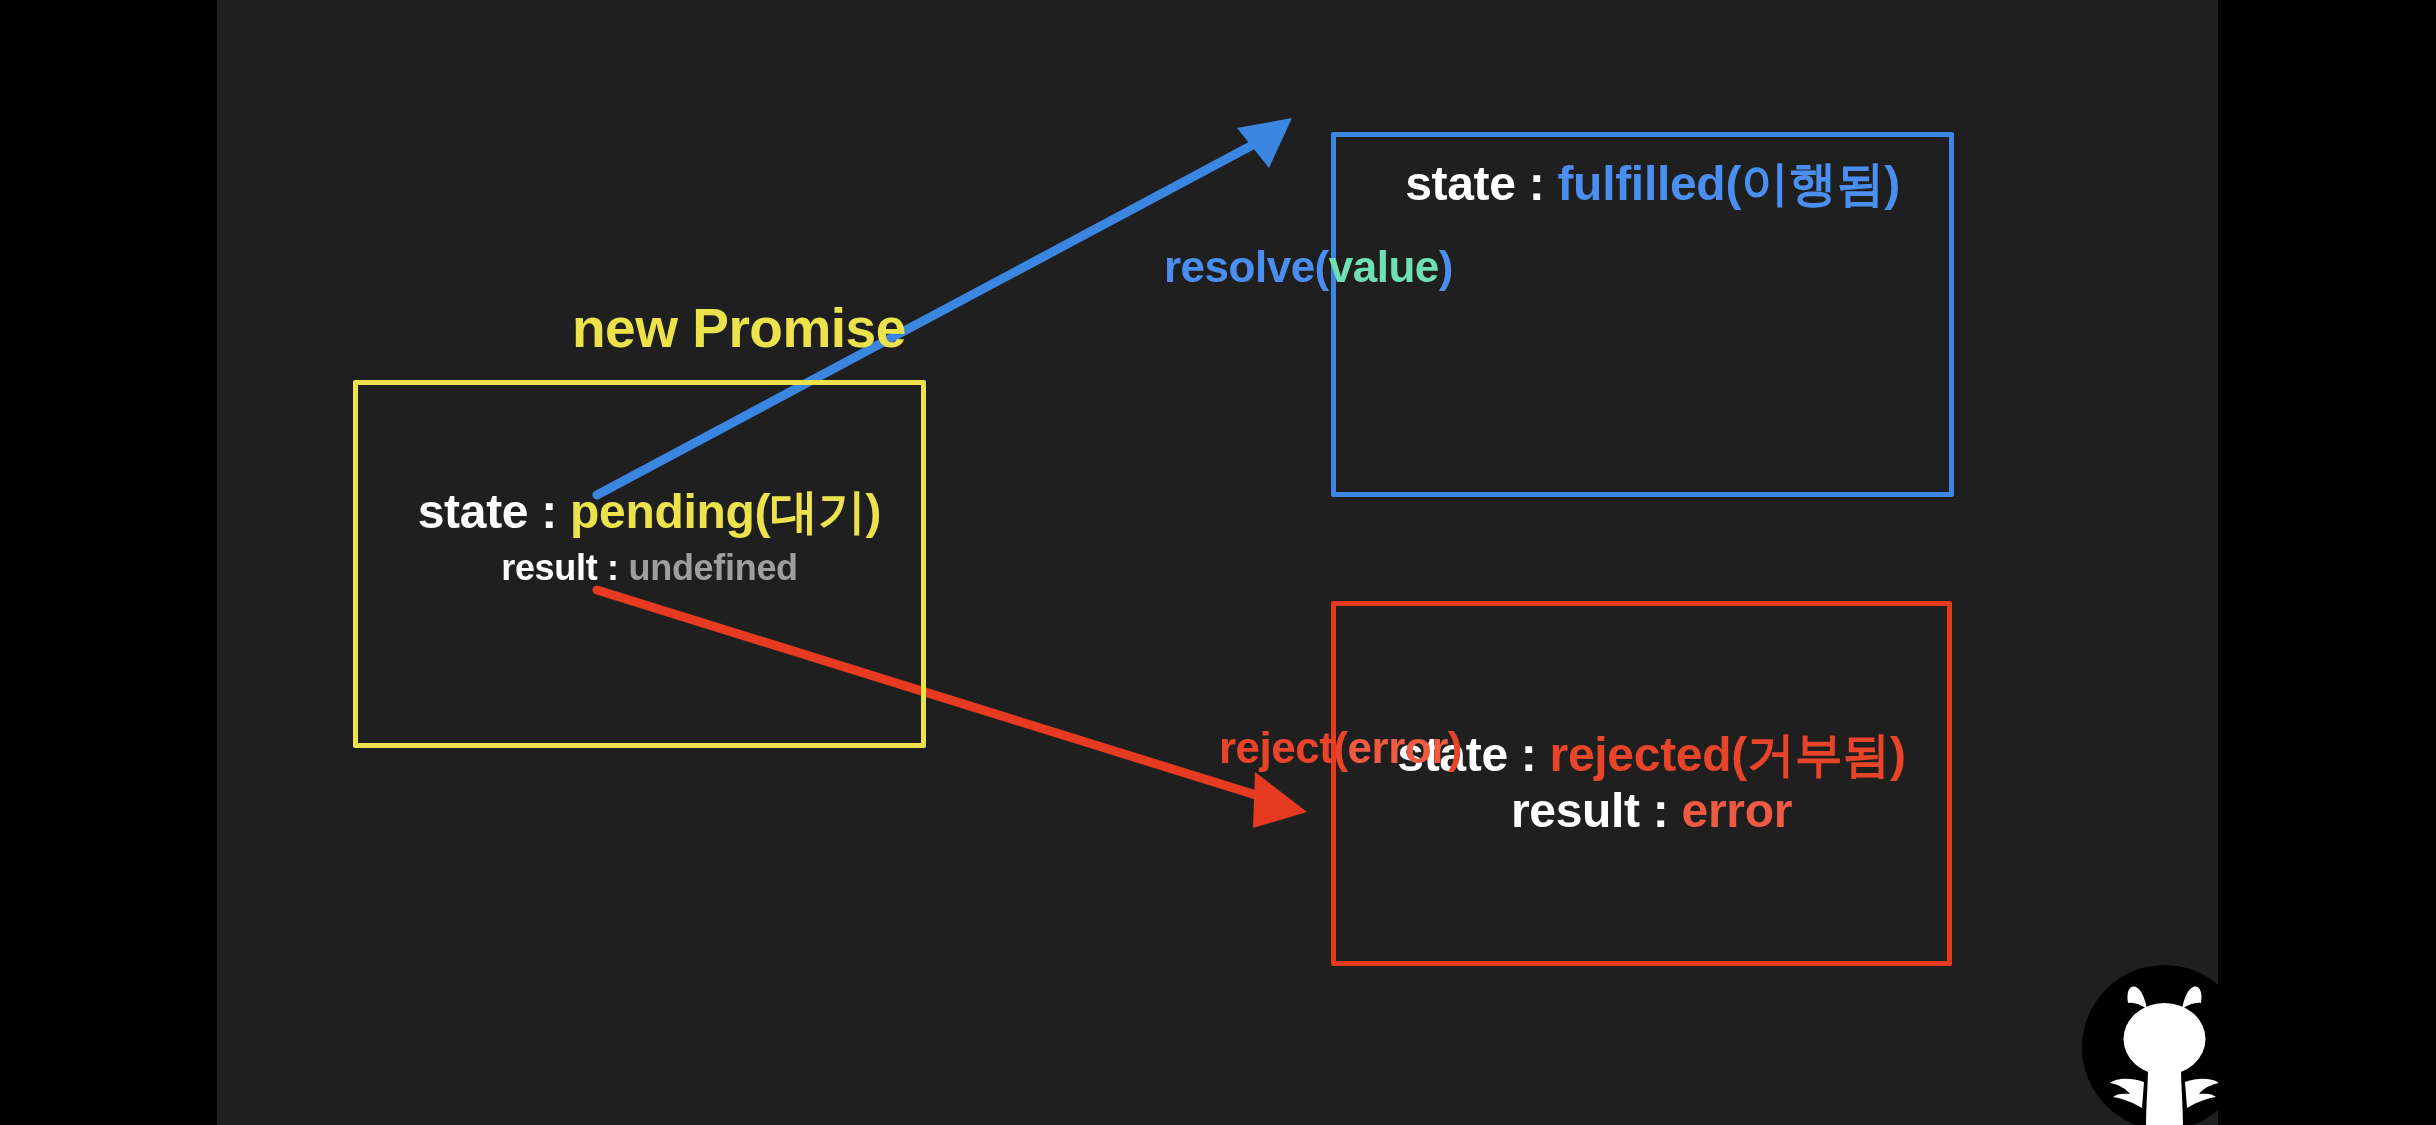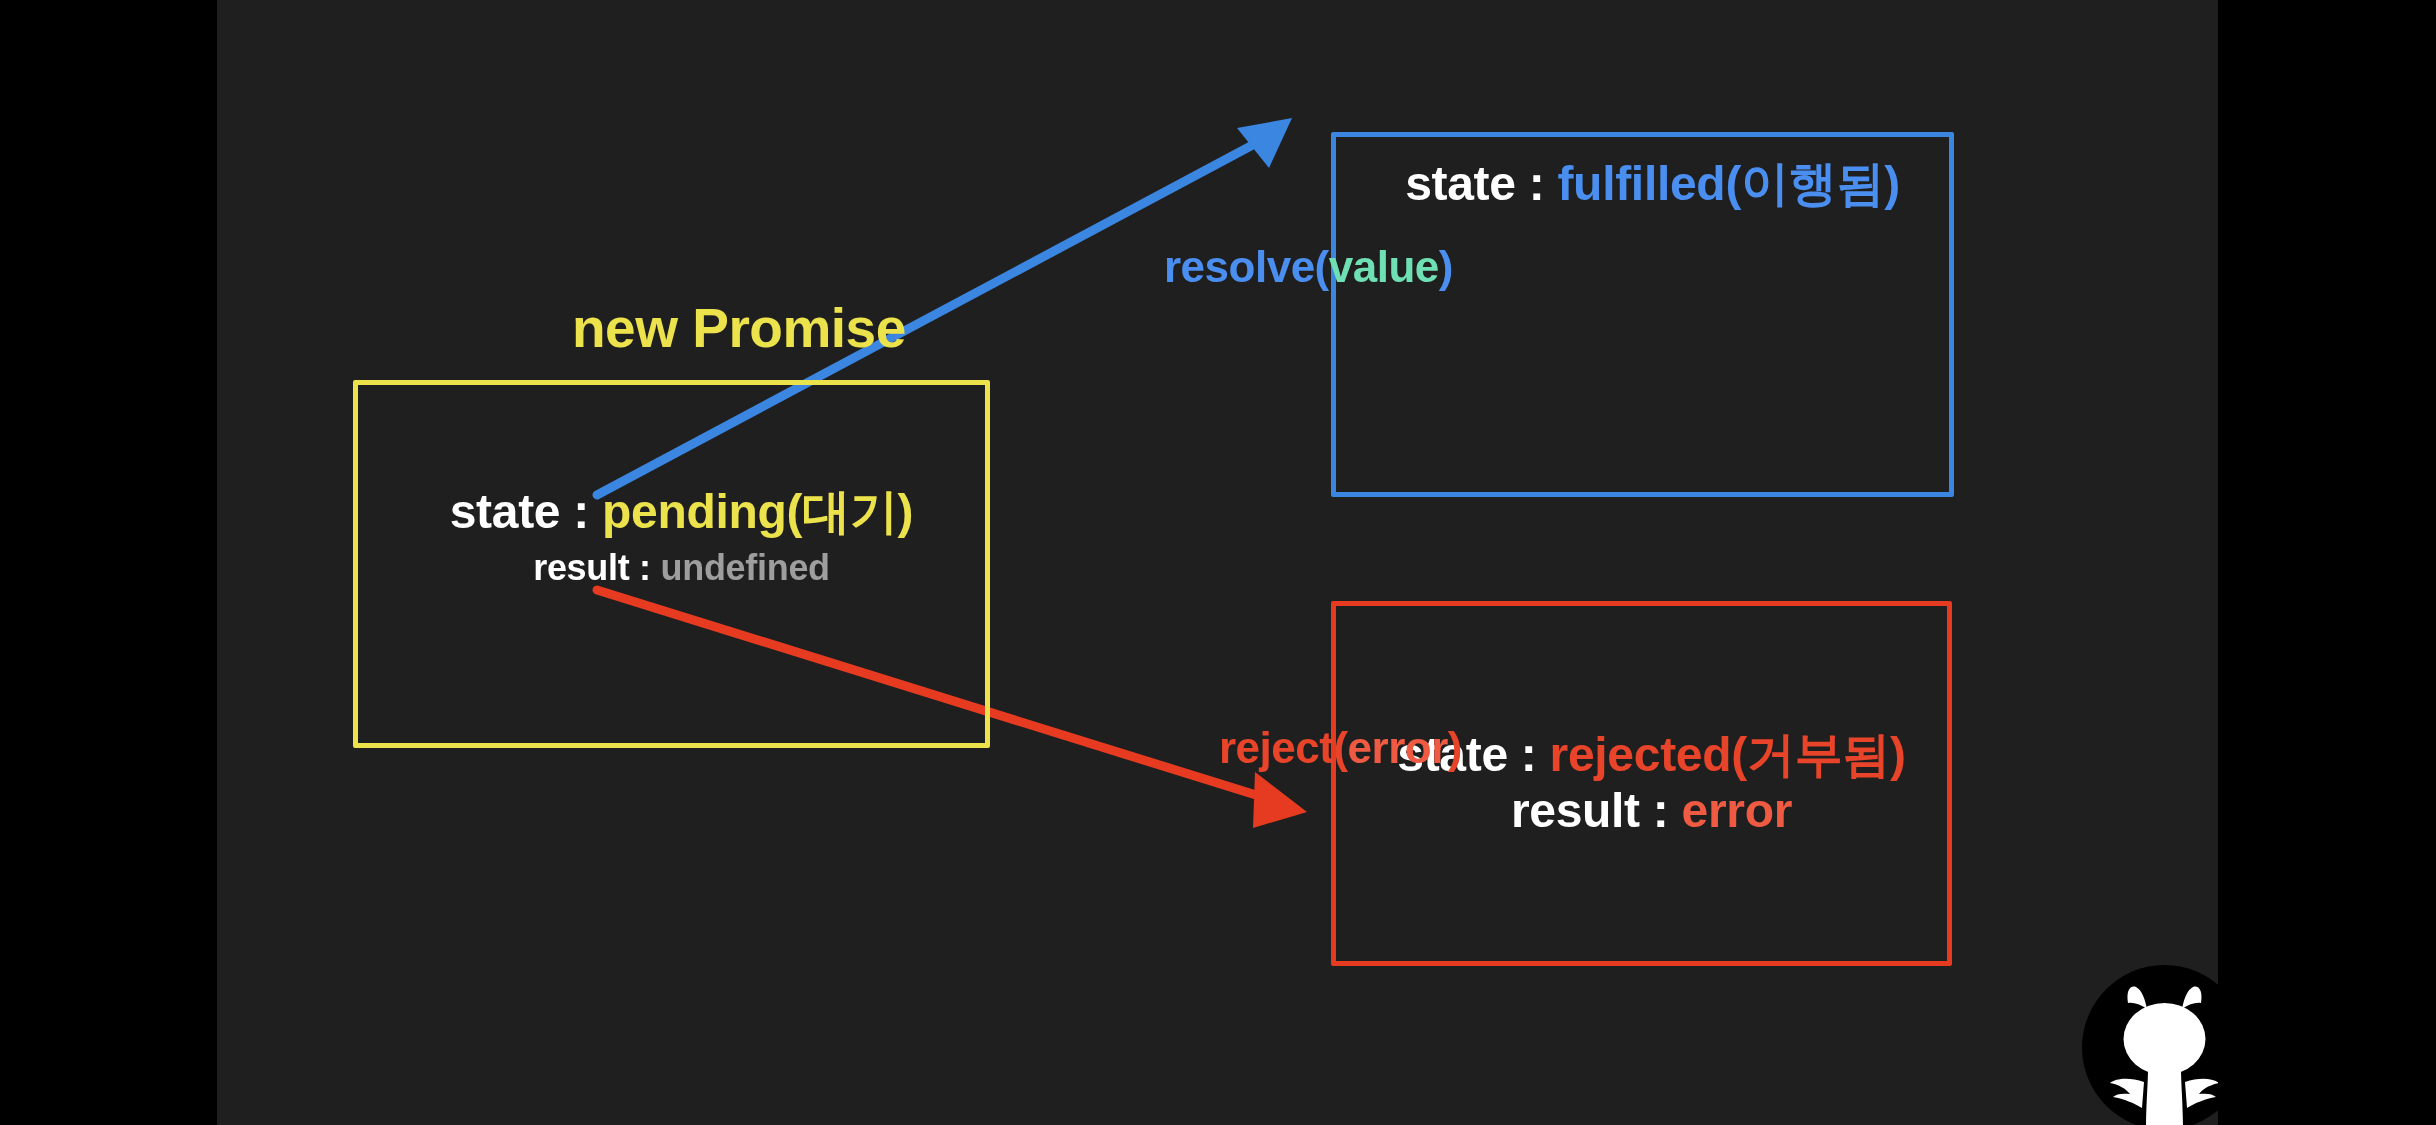--- a/index.html
+++ b/index.html
@@ -140,21 +140,21 @@
       </g>
 
       <g>
         <line x1="380" y1="590" x2="1055" y2="800" stroke="#e63b20" stroke-width="9" stroke-linecap="round"></line>
         <polygon points="1090,812 1038,772 1036,828" fill="#e63b20"></polygon>
       </g>
     </svg>
 
     <div id="new-promise-label">new Promise</div>
 
-    <div class="state-box box-pending" style="left:136px; top:380px; width:637px; height:368px;">
+    <div class="state-box box-pending" style="left:136px; top:380px; width:573px; height:368px;">
       <div class="box-border"></div>
       <div class="box-lines" style="top:103px;">
         <div class="line" style="font-size:48px; line-height:58px;">
           <span class="c-white">state : </span><span class="c-yellow">pending(대기)</span>
         </div>
         <div class="line" style="font-size:36px; line-height:58px; margin-top:-2px;">
           <span class="c-white">result : </span><span class="c-gray">undefined</span>
         </div>
       </div>
     </div>

